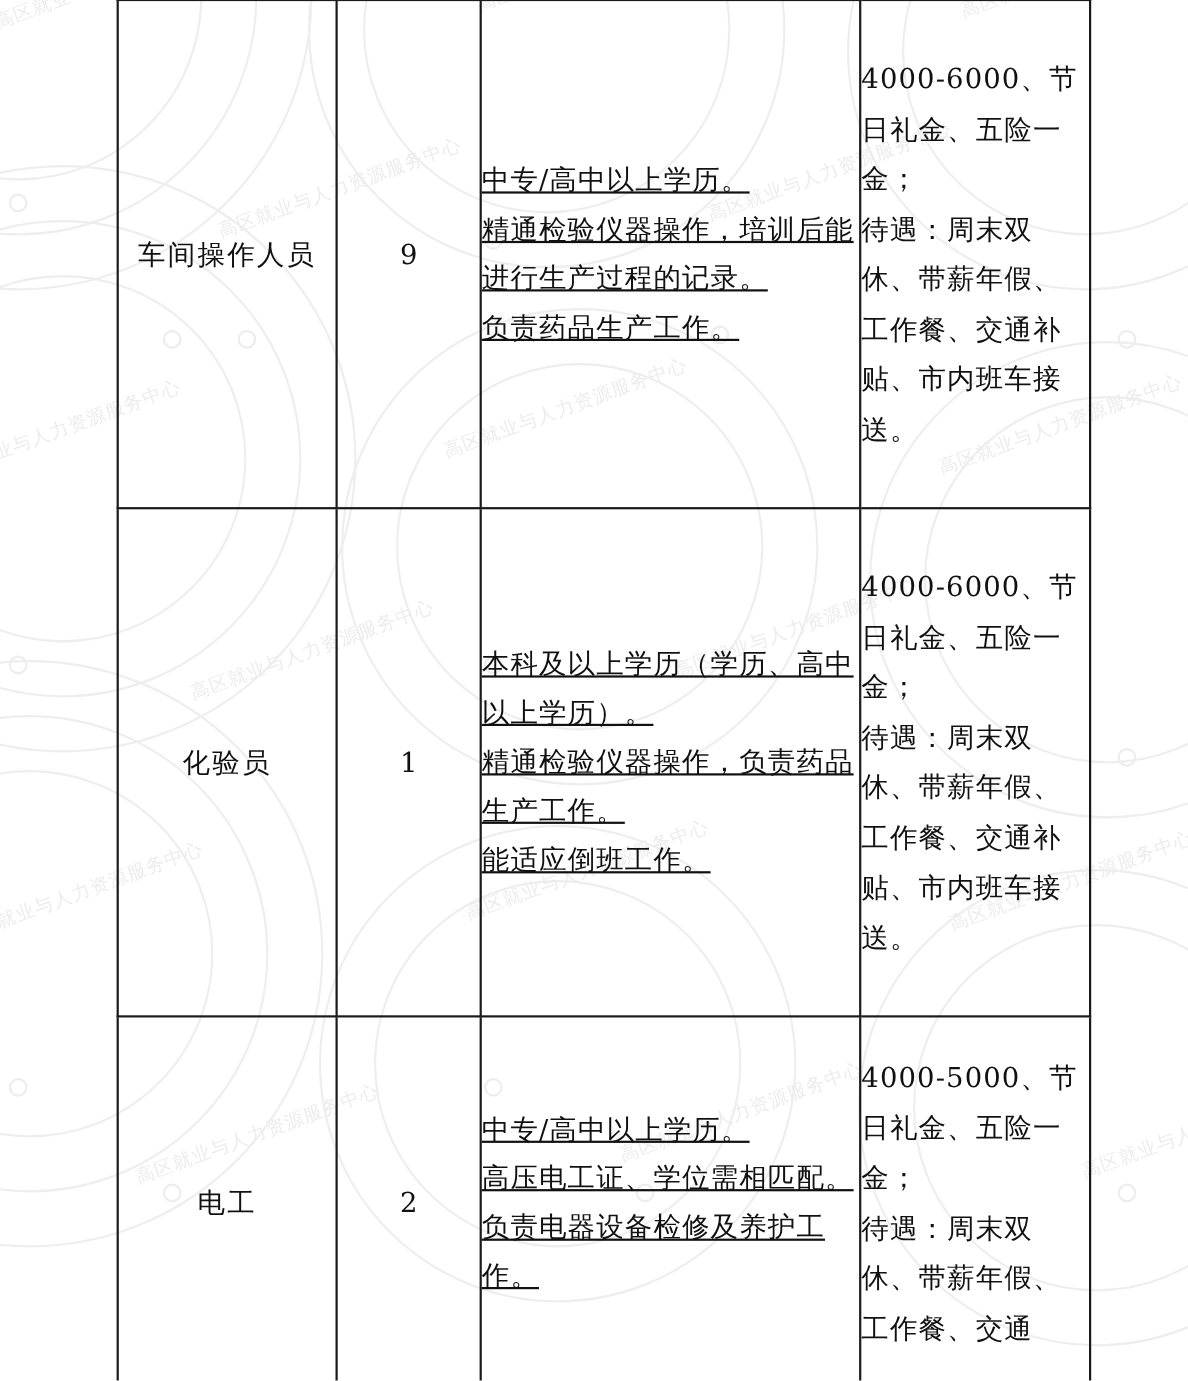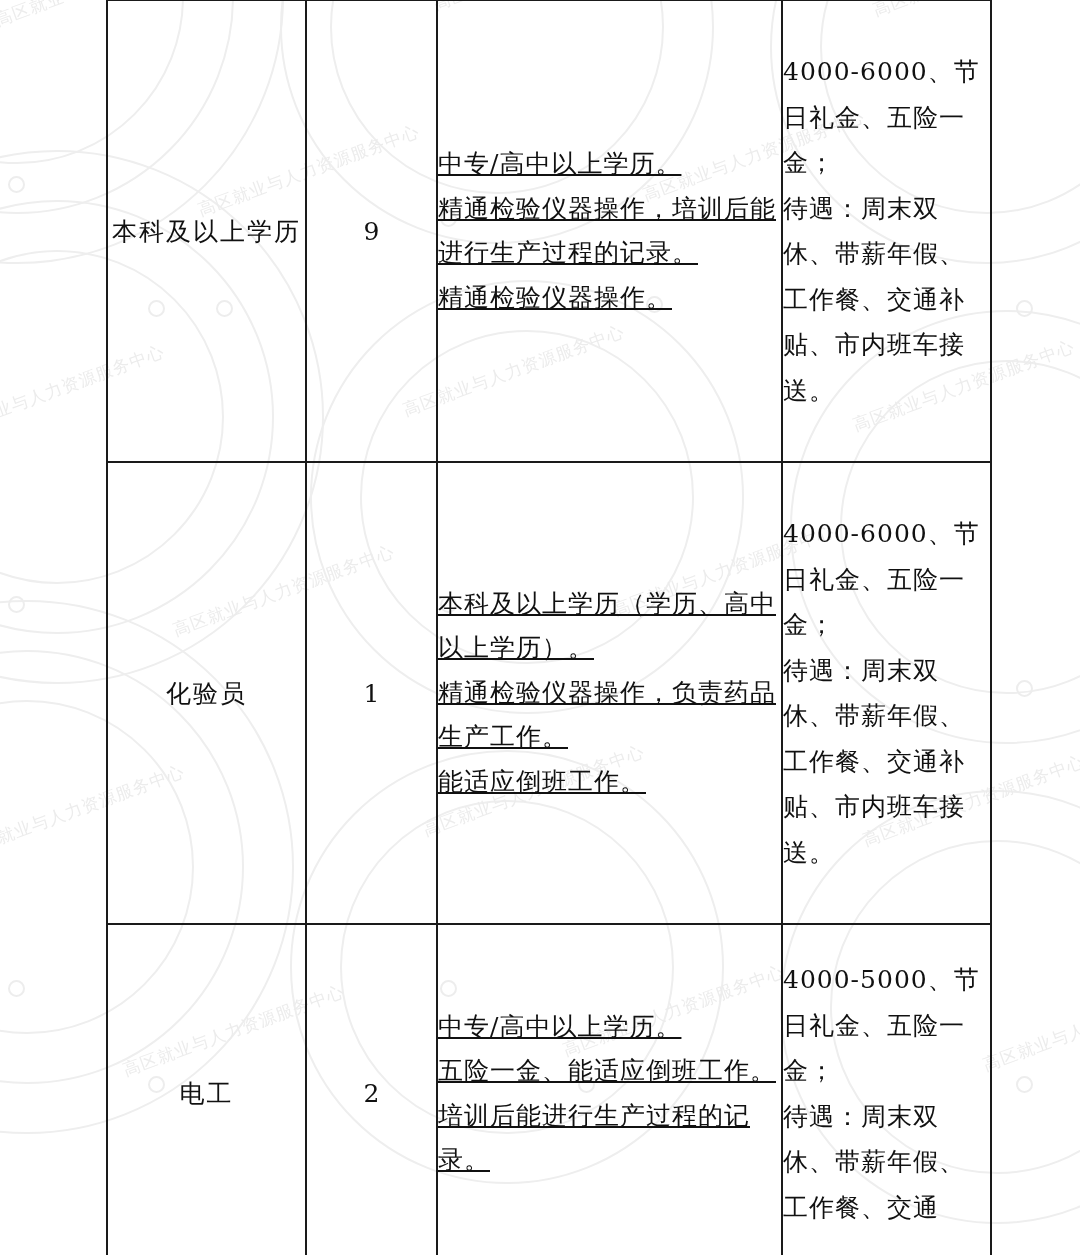--- a/index.html
+++ b/index.html
@@ -167,26 +167,26 @@
 <div id="doc">
   <table class="job-table">
     <colgroup>
       <col class="c-pos">
         <col class="c-num">
         <col class="c-req">
         <col class="c-pay">
     </colgroup>
     <tbody>
       <tr class="row-a">
-        <td class="pos-cell">本科及以上学历</td>
+        <td class="pos-cell">车间操作人员</td>
         <td class="num-cell">9</td>
         <td class="req-cell">
           <div class="req-line">中专/高中以上学历。</div>
           <div class="req-line">精通检验仪器操作，培训后能进行生产过程的记录。</div>
-          <div class="req-line">精通检验仪器操作。</div>
+          <div class="req-line">负责药品生产工作。</div>
         </td>
         <td class="pay-cell">
           <div class="pay-line">4000-6000、节日礼金、五险一金；</div>
           <div class="pay-line">待遇：周末双休、带薪年假、工作餐、交通补贴、市内班车接送。</div>
         </td>
       </tr>
       <tr class="row-b">
         <td class="pos-cell">化验员</td>
         <td class="num-cell">1</td>
         <td class="req-cell">
@@ -197,22 +197,22 @@
         <td class="pay-cell">
           <div class="pay-line">4000-6000、节日礼金、五险一金；</div>
           <div class="pay-line">待遇：周末双休、带薪年假、工作餐、交通补贴、市内班车接送。</div>
         </td>
       </tr>
       <tr class="row-c">
         <td class="pos-cell">电工</td>
         <td class="num-cell">2</td>
         <td class="req-cell">
           <div class="req-line">中专/高中以上学历。</div>
-          <div class="req-line">五险一金、能适应倒班工作。</div>
-          <div class="req-line">培训后能进行生产过程的记录。</div>
+          <div class="req-line">高压电工证、学位需相匹配。</div>
+          <div class="req-line">负责电器设备检修及养护工作。</div>
         </td>
         <td class="pay-cell">
           <div class="pay-line">4000-5000、节日礼金、五险一金；</div>
           <div class="pay-line">待遇：周末双休、带薪年假、工作餐、交通</div>
         </td>
       </tr>
     </tbody>
   </table>
 </div>
 

